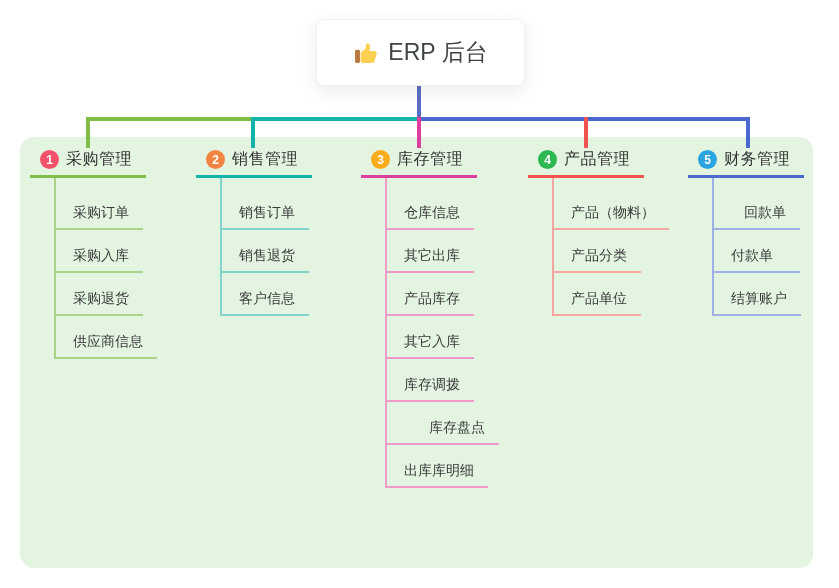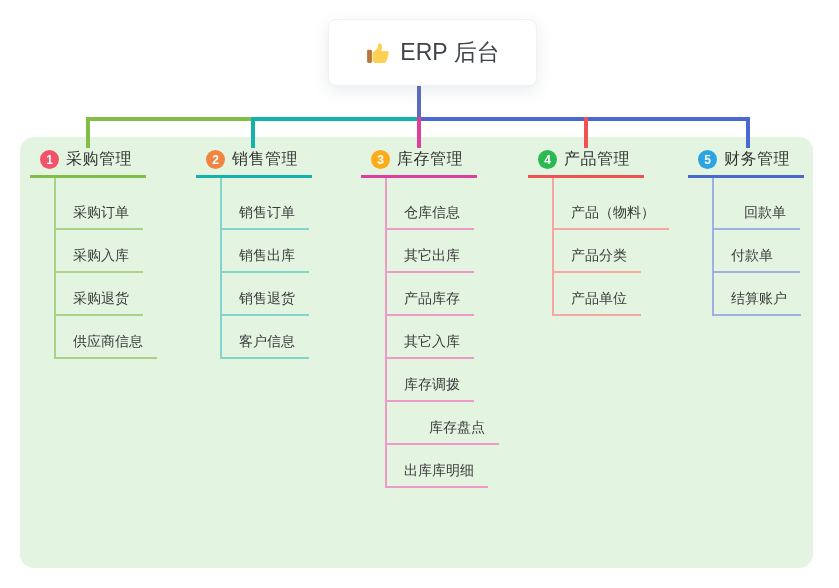--- a/index.html
+++ b/index.html
@@ -7,21 +7,21 @@
     width:839px; height:588px; position:relative; overflow:hidden;
     background:#ffffff;
     font-family:"Liberation Sans","DejaVu Sans",sans-serif;
   }
   .panel {
     position:absolute; left:20px; top:137px; width:793px; height:431px;
     border-radius:14px; z-index:0;
   }
   .line { position:absolute; z-index:1; }
   .root-card {
-    position:absolute; left:328px; top:19px; width:207px; height:65px;
+    position:absolute; left:316px; top:19px; width:207px; height:65px;
     background:#ffffff; border:1px solid #f1f1f1; border-radius:8px;
     box-shadow:0 5px 16px rgba(99,110,130,.14);
     display:flex; align-items:center; justify-content:center; gap:10px;
     font-size:23px; font-weight:500; color:#3f4449; z-index:2;
   }
   .branch { position:absolute; top:148px; z-index:2; }
   .branch-header {
     display:flex; align-items:center; gap:7px;
     width:106px; padding-left:10px; height:23px; padding-bottom:4px;
     border-bottom:3px solid #999;
@@ -94,23 +94,20 @@
 <div class="branch" style="left:196px;">
   <div class="branch-header" style="border-bottom-color: rgb(19, 178, 170);">
     <span class="badge" style="background-color: rgb(242, 132, 65);">2</span>
     <span class="branch-title">销售管理</span>
   </div>
   <ul class="children" style="border-left-color: rgb(132, 212, 205);">
     <li style="border-bottom-color: rgb(132, 212, 205);">
         <span>销售订单</span>
       </li>
     <li style="border-bottom-color: rgb(132, 212, 205);">
-        <span>销售出库</span>
-      </li>
-    <li style="border-bottom-color: rgb(132, 212, 205);">
         <span>销售退货</span>
       </li>
     <li style="border-bottom-color: rgb(132, 212, 205); justify-content: flex-end;">
         <span>客户信息</span>
       </li>
   </ul>
 </div>
 
 <div class="branch" style="left:361px;">
   <div class="branch-header" style="border-bottom-color: rgb(221, 63, 158);">

